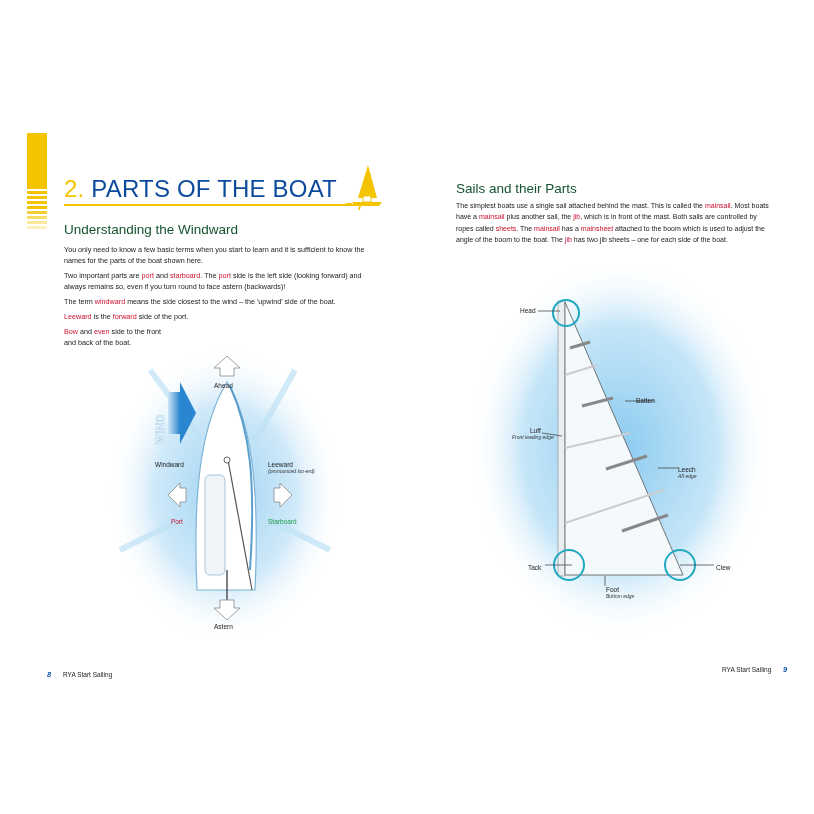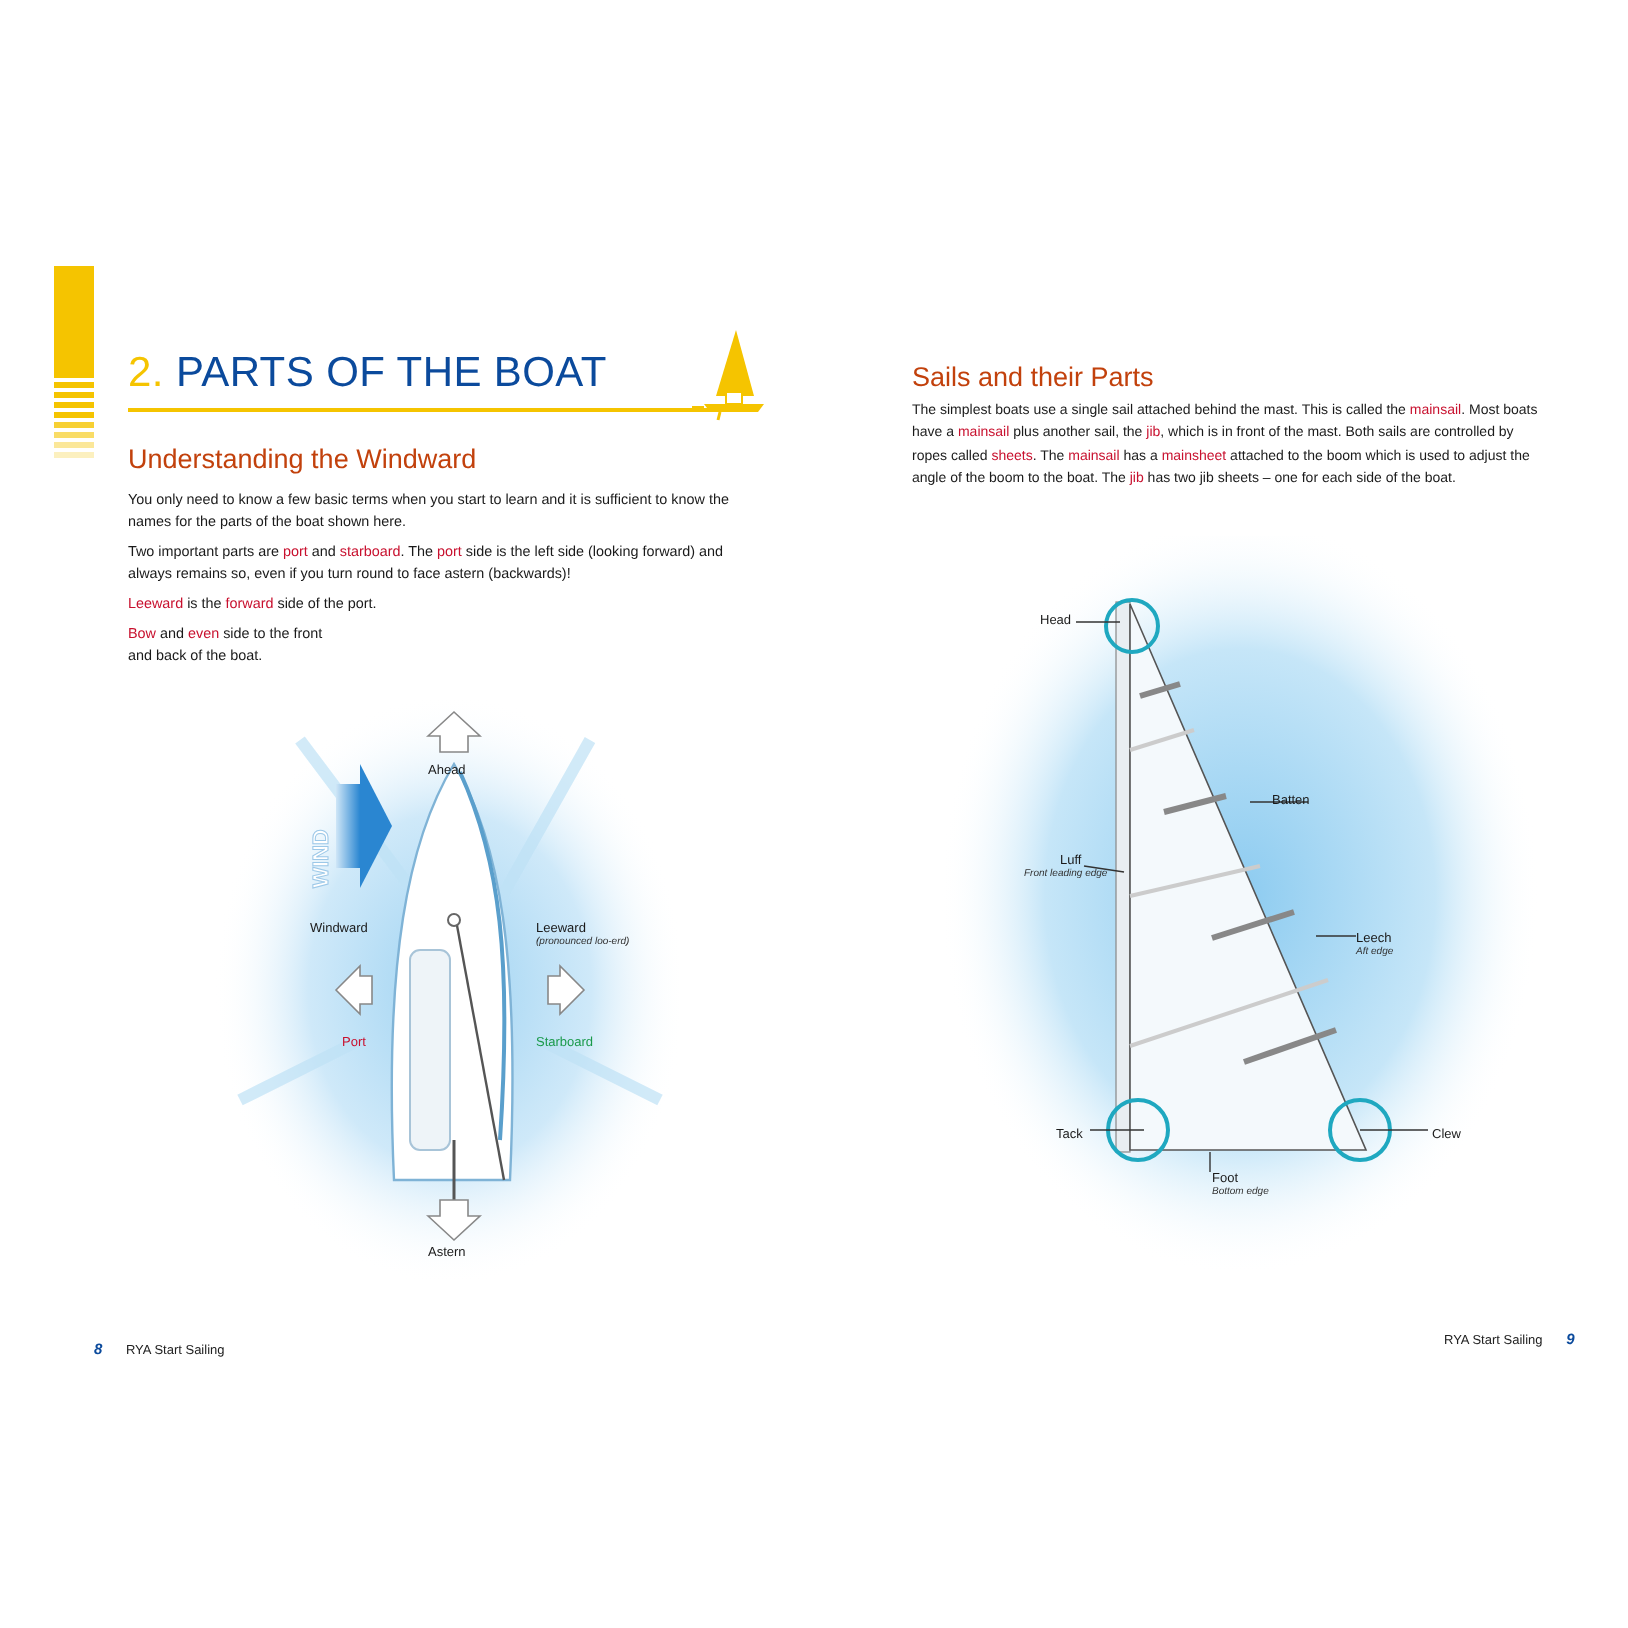--- a/index.html
+++ b/index.html
@@ -1,24 +1,24 @@
 <!DOCTYPE html>
 <html><head>
 <meta charset="utf-8">
 <style>
   html,body{margin:0;padding:0;background:#fff;}
   body{width:814px;height:814px;position:relative;overflow:hidden;font-family:"Liberation Sans",sans-serif;color:#1a1a1a;}
   .abs{position:absolute;}
   .yellow-bar{left:27px;top:133px;width:20px;height:100px;}
   .yellow-bar .solid{width:20px;height:56px;background:#f5c400;}
   .yellow-bar .stripe{width:20px;height:3px;background:#f5c400;margin-top:2px;}
-  .chapter-title{left:64px;top:175px;font-size:21px;color:#0b4a9c;letter-spacing:0.2px;white-space:nowrap;}
+  .chapter-title{left:64px;top:175px;font-size:24px;color:#0b4a9c;letter-spacing:0.2px;white-space:nowrap;}
   .chapter-title .num{color:#f5c400;}
   .title-rule{left:64px;top:204px;width:292px;height:2px;background:#f5c400;}
-  .h2{font-size:13.5px;color:#c2410c;white-space:nowrap;}
+  .h2{font-size:13.5px;color:#14532d;white-space:nowrap;}
   .para{font-size:7.2px;line-height:11px;color:#1a1a1a;}
   .para p{margin:0 14px 4px 0;}
   .red{color:#c8102e;}
   .lbl{font-size:6.5px;color:#1a1a1a;white-space:nowrap;}
   .lbl small{display:block;font-size:5px;font-style:italic;color:#333;}
   .folio{font-size:6.5px;color:#222;white-space:nowrap;}
   .folio-num{font-size:7.5px;color:#0b4a9c;font-weight:bold;font-style:italic;}
 </style>
 </head>
 <body>
@@ -48,20 +48,23 @@
   <line x1="0" y1="42" x2="6" y2="42" stroke="#f5c400" stroke-width="2"></line>
   <line x1="14" y1="44" x2="13" y2="48" stroke="#f5c400" stroke-width="1.5"></line>
 </svg>
 
 <div class="abs h2" style="left:64px;top:222px">Understanding the Windward</div>
 
 <div class="abs para" style="left:64px;top:244px;width:330px">
   <p>You only need to know a few basic terms when you start to learn and it is sufficient to know the names for the parts of the boat shown here.</p>
   <p>
     <span>Two important parts are </span><span class="red">port</span><span> and </span><span class="red">starboard</span><span>. The </span><span class="red">port</span><span> side is the left side (looking forward) and always remains so, even if you turn round to face astern (backwards)!</span>
+  </p>
+  <p>
+    <span>The term </span><span class="red">windward</span><span> means the side closest to the wind – the 'upwind' side of the boat.</span>
   </p>
   <p>
     <span class="red">Leeward</span><span> is the </span><span class="red">forward</span><span> side of the port.</span>
   </p>
   <p>
     <span class="red">Bow</span><span> and </span><span class="red">even</span><span> side to the front</span><br>
     <span>and back of the boat.</span>
   </p>
 </div>
 

